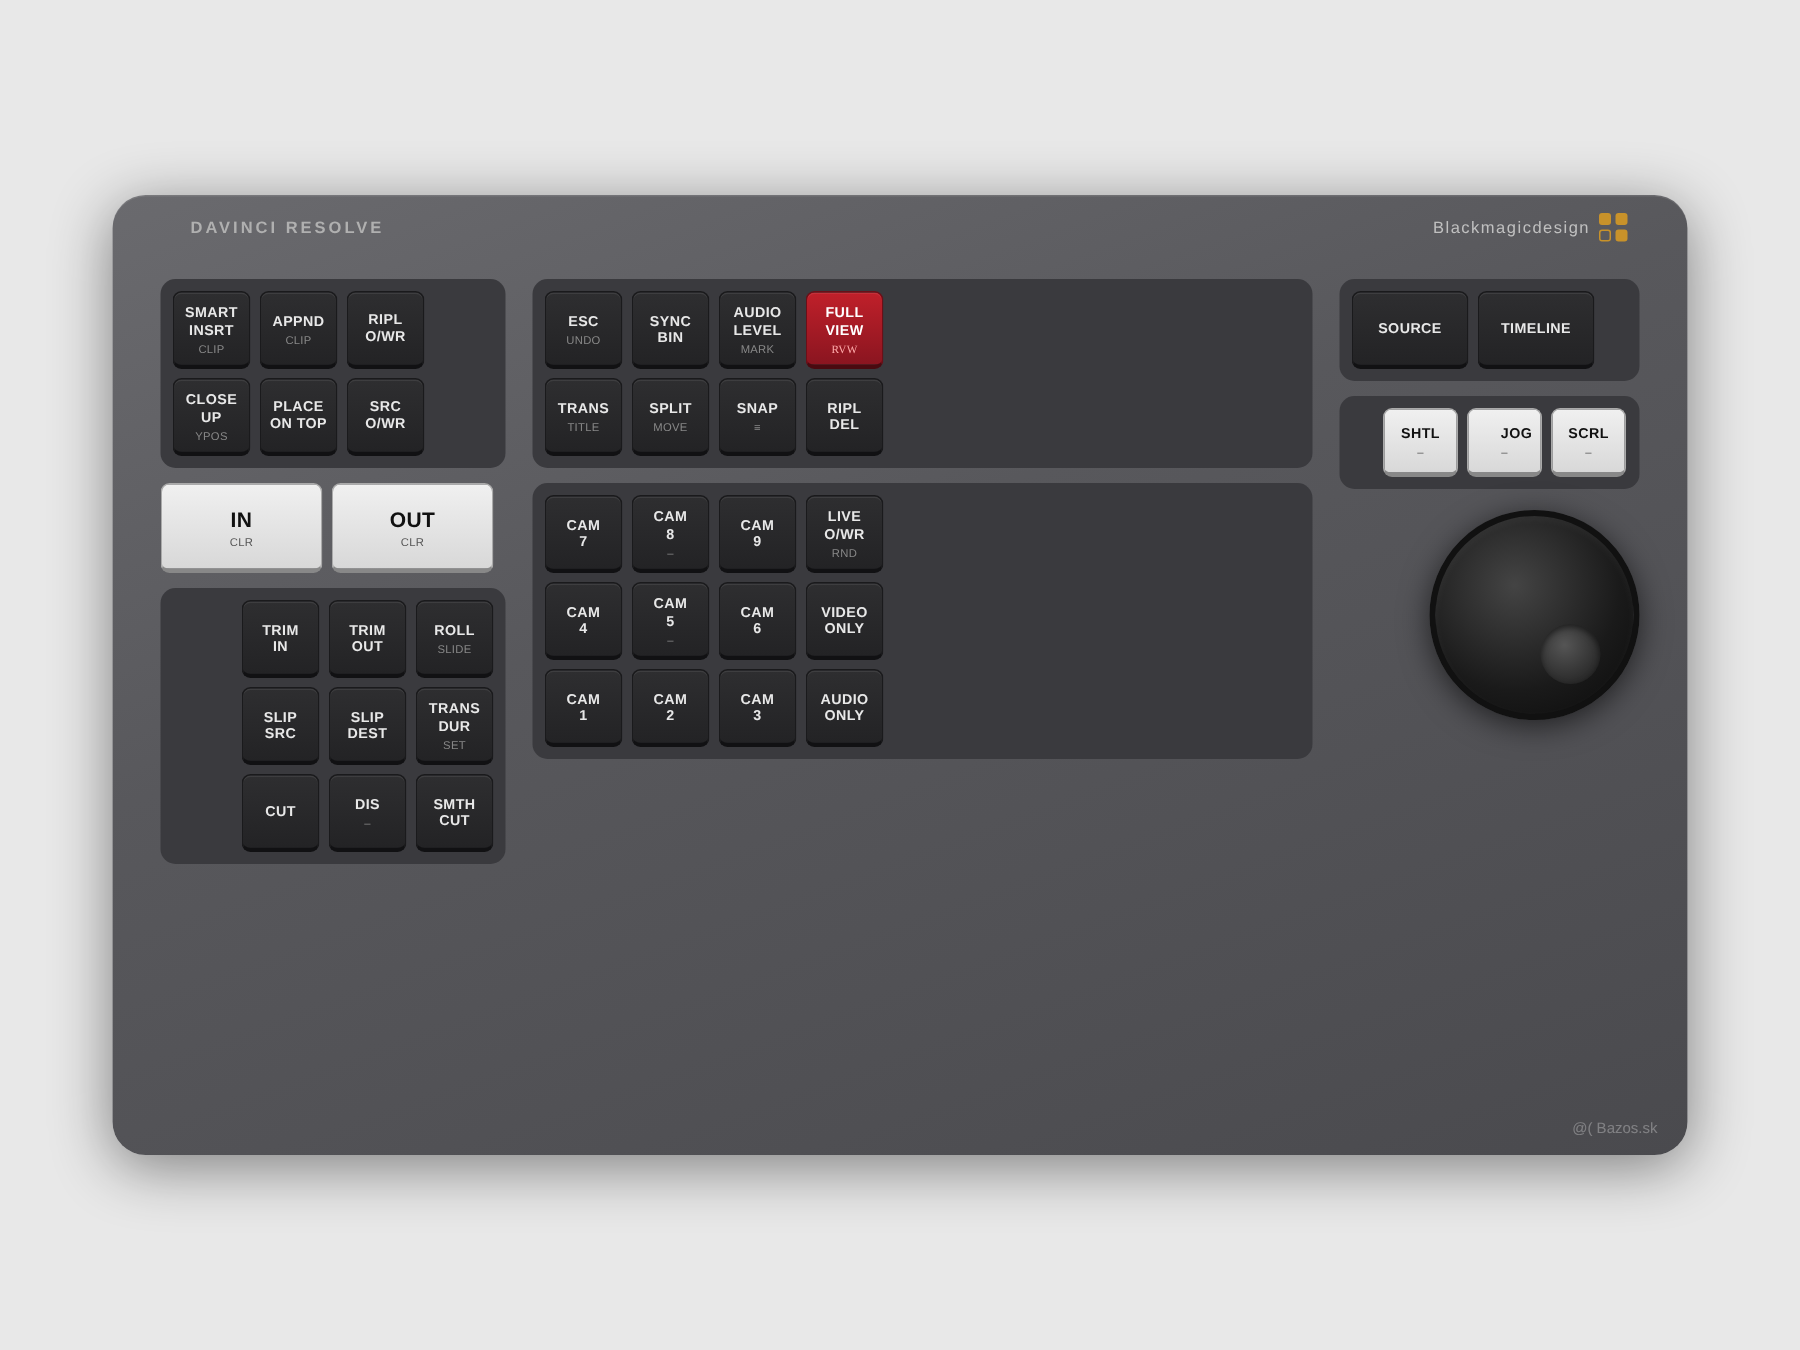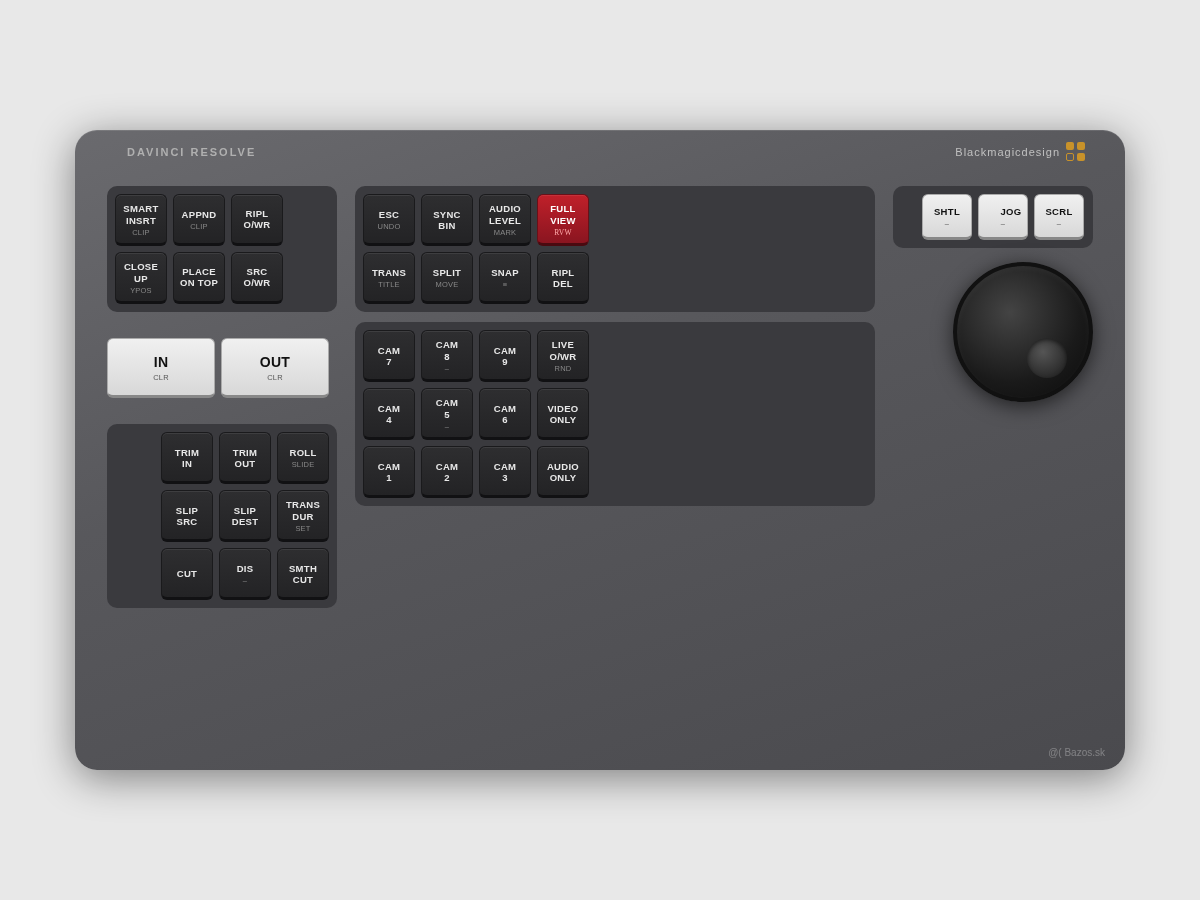--- a/index.html
+++ b/index.html
@@ -66,21 +66,21 @@
       display: flex;
       gap: 18px;
       margin-top: 28px;
       height: calc(100% - 28px);
     }
 
     
     .left-section {
       display: flex;
       flex-direction: column;
-      gap: 26px;
+      gap: 10px;
       width: 230px;
     }
 
     
     .center-section {
       display: flex;
       flex-direction: column;
       gap: 10px;
       flex: 1;
     }
@@ -480,20 +480,30 @@
         </div>
 
       </div>
 
     </div>
 
     <div class="right-section">
 
       <div class="right-top">
 
+        <div class="source-group">
+          <div class="key-row">
+            <div class="key" style="min-width:78px;">
+              <span class="key-main">SOURCE</span>
+            </div>
+            <div class="key" style="min-width:78px;">
+              <span class="key-main">TIMELINE</span>
+            </div>
+          </div>
+        </div>
 
         <div class="jog-group">
           <div class="key-row jog-keys">
             <div class="key key-white" style="min-width:50px; height:46px;margin-left:21px;">
               <span class="key-main" style="color:#111;">SHTL</span>
               <span class="key-sub" style="color:#555;">–</span>
             </div>
             <div class="key key-white" style="min-width:50px; height:46px;">
               <span class="key-main" style="color:#111;margin-left:16px;">JOG</span>
               <span class="key-sub" style="color:#555;">–</span>

